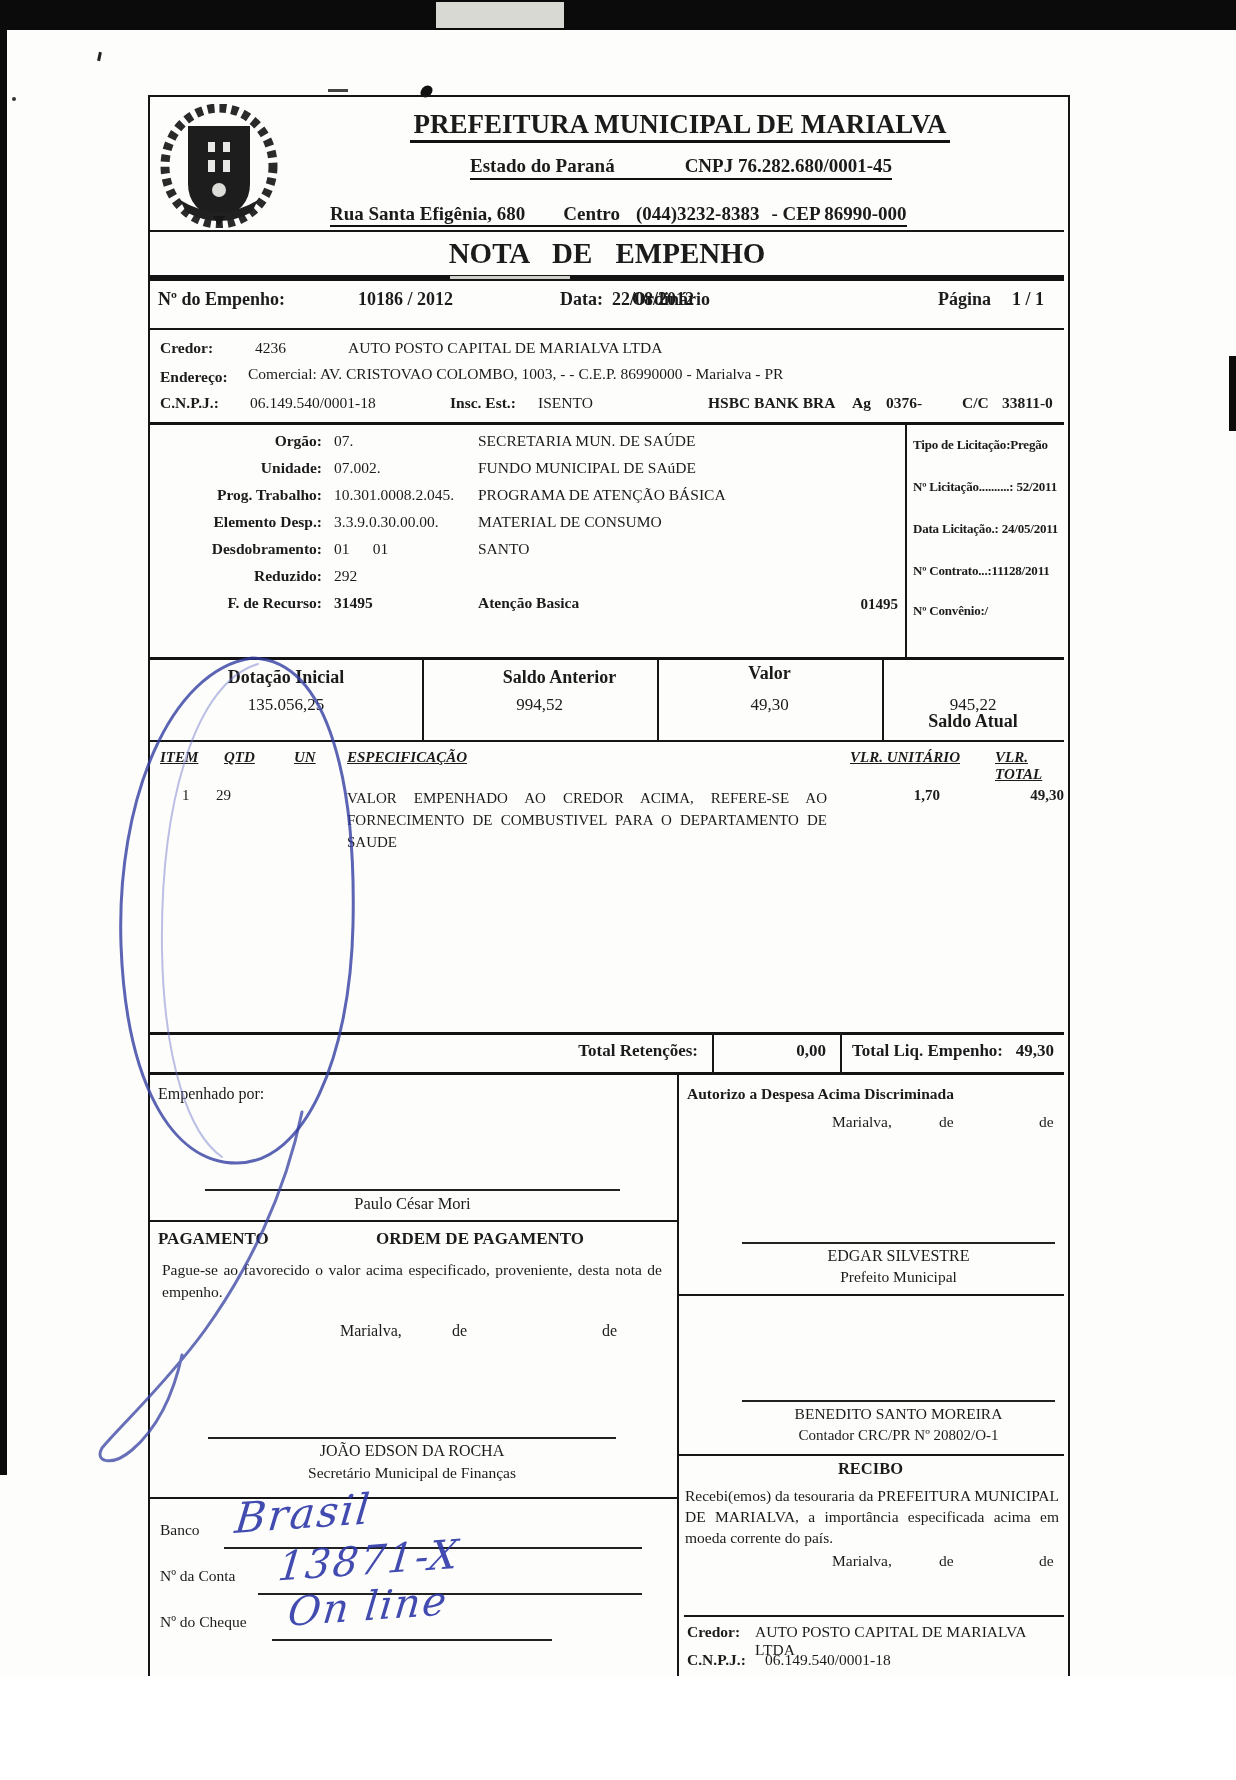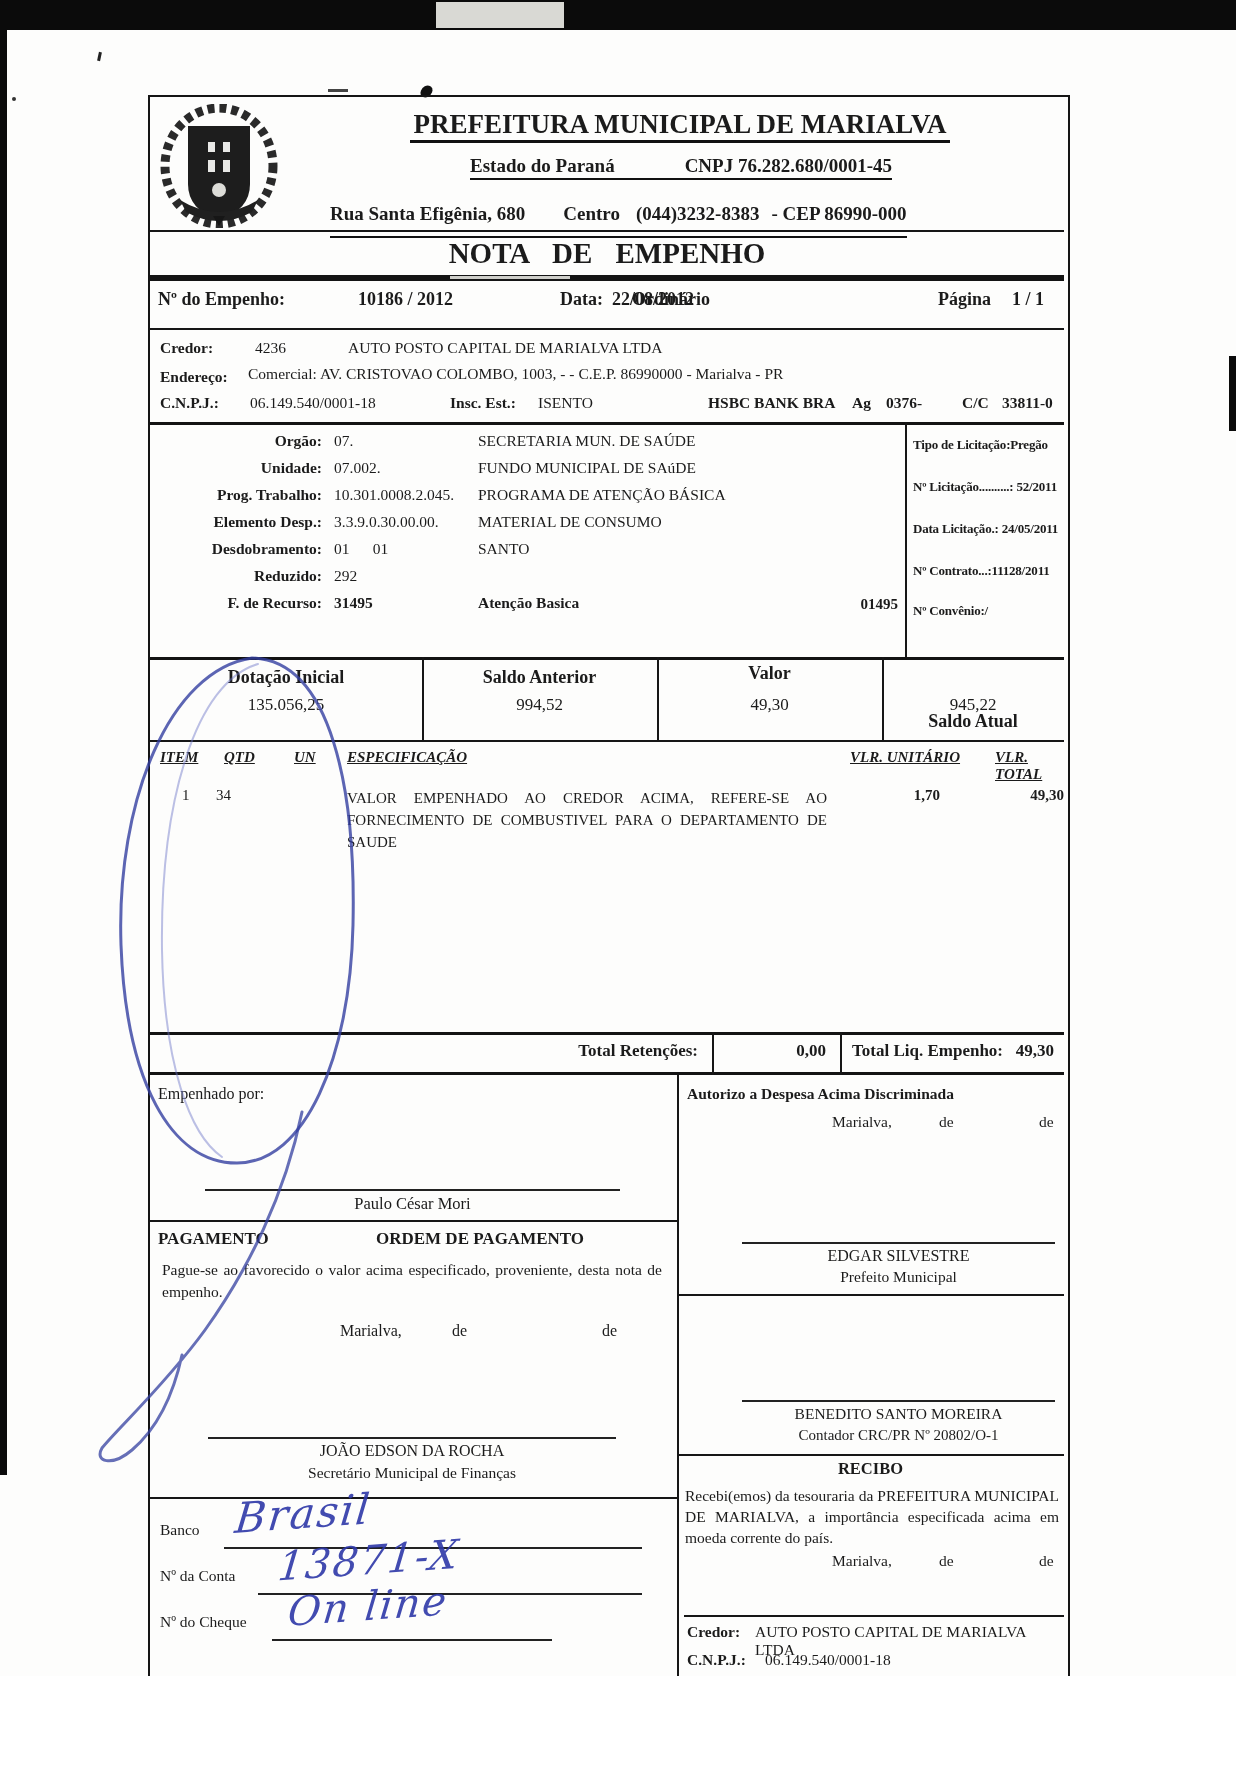--- a/index.html
+++ b/index.html
@@ -59,21 +59,21 @@
     </div>
     <div class="abs ctr" style="left:150px;top:12px;width:760px;">
       <span class="b" style="font-size:27px;border-bottom:3px solid #111;padding:0 4px 1px;">PREFEITURA MUNICIPAL DE MARIALVA</span>
     </div>
     <div class="abs" style="left:320px;top:58px;width:600px;">
       <span class="b" style="font-size:19px;border-bottom:2px solid #111;padding-bottom:1px;display:inline-block;">
         <span>Estado do Paraná</span><span style="display:inline-block;width:70px;"></span><span>CNPJ 76.282.680/0001-45</span>
       </span>
     </div>
     <div class="abs" style="left:180px;top:106px;width:730px;">
-      <span class="b" style="font-size:19px;border-bottom:2px solid #111;padding-bottom:11px;display:inline-block;">
+      <span class="b" style="font-size:19px;border-bottom:2px solid #111;padding-bottom:0;display:inline-block;">
         <span>Rua Santa Efigênia, 680</span><span style="display:inline-block;width:38px;"></span><span>Centro</span><span style="display:inline-block;width:16px;"></span><span>(044)3232-8383</span><span style="display:inline-block;width:12px;"></span><span>-  CEP 86990-000</span>
       </span>
     </div>
     <div class="hline" style="left:0;top:133px;width:914px;"></div>
 
     <div class="abs ctr b" style="left:0;top:140px;width:914px;font-size:29px;word-spacing:16px;">NOTA DE EMPENHO</div>
     <div class="abs" style="left:0;top:178px;width:914px;height:6px;background:#141414;"></div>
     <div class="abs" style="left:300px;top:179px;width:120px;height:3px;background:#cfcfca;"></div>
 
     <div class="abs b" style="left:8px;top:192px;font-size:18px;">Nº do Empenho:</div>
@@ -150,40 +150,40 @@
     <div class="licrow" style="top:506px;">Nº Convênio:/</div>
 
     <div class="abs" style="left:0;top:560px;width:914px;height:85px;">
       <div class="hline3" style="left:0;top:0;width:914px;"></div>
       <div class="hline" style="left:0;top:83px;width:914px;"></div>
       <div class="vline" style="left:272px;top:0;height:85px;"></div>
       <div class="vline" style="left:507px;top:0;height:85px;"></div>
       <div class="vline" style="left:732px;top:0;height:85px;"></div>
       <div class="abs ctr b" style="left:0;top:10px;width:272px;font-size:18px;">Dotação Inicial</div>
       <div class="abs ctr" style="left:0;top:38px;width:272px;font-size:17px;">135.056,25</div>
-      <div class="abs ctr b" style="left:272px;top:10px;width:235px;font-size:18px;">Saldo Anterior</div>
+      <div class="abs ctr b" style="left:272px;top:10px;width:235px;font-size:18px;padding-left:20px;">Saldo Anterior</div>
       <div class="abs ctr" style="left:272px;top:38px;width:235px;font-size:17px;">994,52</div>
       <div class="abs ctr b" style="left:507px;top:6px;width:225px;font-size:18px;">Valor</div>
       <div class="abs ctr" style="left:507px;top:38px;width:225px;font-size:17px;">49,30</div>
       <div class="abs ctr b" style="left:732px;top:6px;width:182px;font-size:18px;margin-top:48px;">Saldo Atual</div>
       <div class="abs ctr" style="left:732px;top:38px;width:182px;font-size:17px;">945,22</div>
     </div>
 
     <div class="abs b i" style="left:0;top:652px;width:914px;font-size:15px;">
       <span class="abs" style="left:10px;text-decoration:underline;">ITEM</span>
       <span class="abs" style="left:74px;text-decoration:underline;">QTD</span>
       <span class="abs" style="left:144px;text-decoration:underline;">UN</span>
       <span class="abs" style="left:197px;text-decoration:underline;">ESPECIFICAÇÃO</span>
       <span class="abs" style="left:700px;text-decoration:underline;">VLR. UNITÁRIO</span>
       <span class="abs" style="left:845px;text-decoration:underline;">VLR. TOTAL</span>
     </div>
 
     <div class="abs" style="left:0;top:690px;width:914px;font-size:15px;">
       <span class="abs" style="left:32px;">1</span>
-      <span class="abs" style="left:66px;">34</span>
+      <span class="abs" style="left:66px;">29</span>
       <div class="abs jst" style="left:197px;width:480px;line-height:22px;">VALOR EMPENHADO AO CREDOR ACIMA, REFERE-SE AO FORNECIMENTO DE COMBUSTIVEL PARA O DEPARTAMENTO DE SAUDE</div>
       <span class="abs b rt" style="left:712px;width:78px;">1,70</span>
       <span class="abs b rt" style="left:840px;width:74px;">49,30</span>
     </div>
 
     <div class="abs" style="left:0;top:935px;width:914px;height:43px;">
       <div class="hline3" style="left:0;top:0;width:914px;"></div>
       <div class="hline3" style="left:0;top:40px;width:914px;"></div>
       <div class="vline" style="left:562px;top:0;height:43px;"></div>
       <div class="vline" style="left:690px;top:0;height:43px;"></div>

